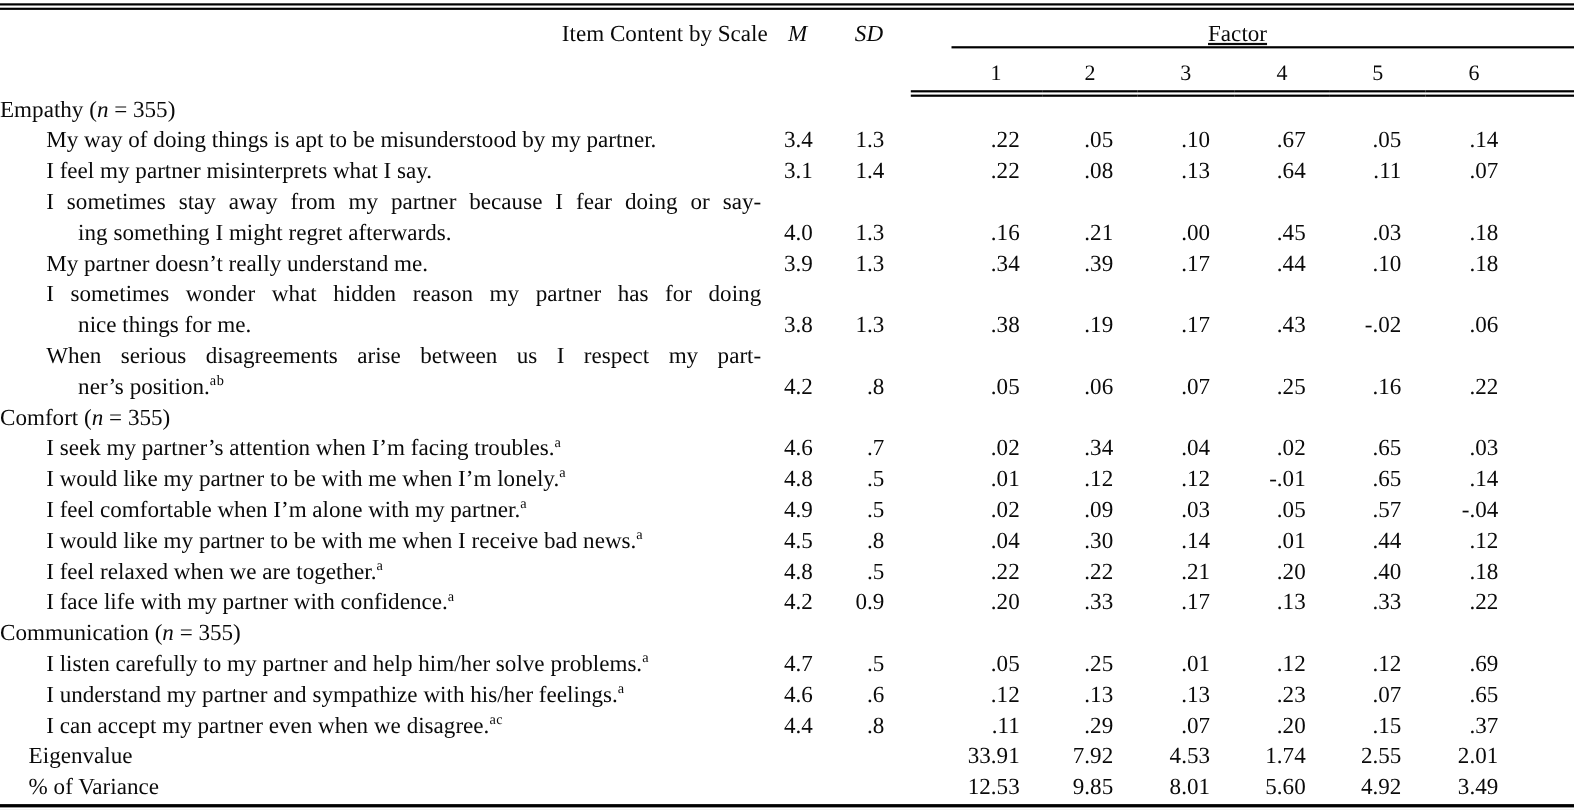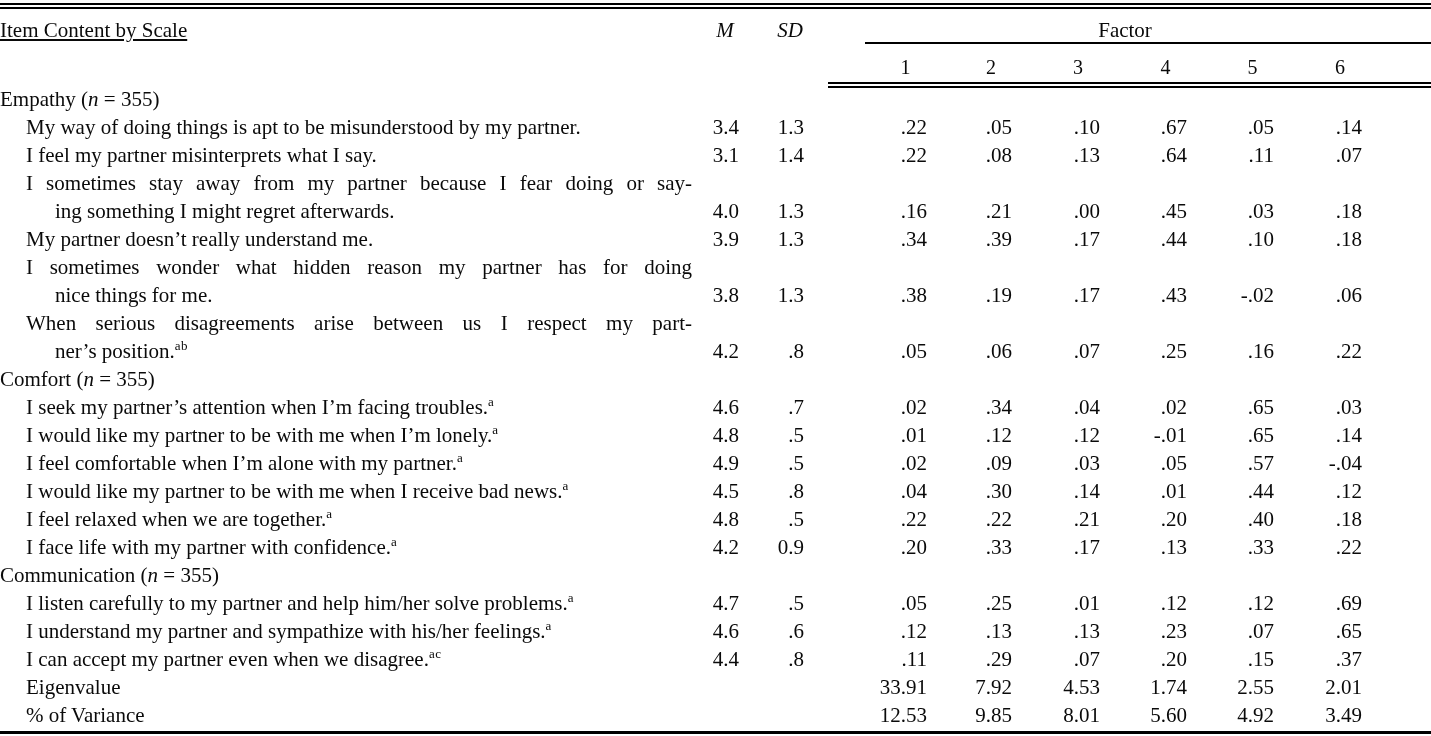--- a/index.html
+++ b/index.html
@@ -5,34 +5,34 @@
   html,body{margin:0;padding:0;background:#e8e8e8;}
   .page{
     width:1431px;height:736px;overflow:hidden;background:#ffffff;color:#0a0a0a;
     font-family:"Liberation Serif","DejaVu Serif",serif;position:relative;
     -webkit-font-smoothing:antialiased;
   }
   .top-rule{margin-top:3px;border-top:6px double #000;}
   table.factor-table{border-collapse:collapse;table-layout:fixed;width:1431px;}
   thead th{font-weight:normal;font-size:21px;padding:0;vertical-align:top;}
   tr.hr1 th{padding-top:9px;height:38px;}
-  th.item-h{text-align:left;text-decoration:underline;}
+  th.item-h{text-align:right;}
   th.m-h,th.sd-h{font-style:italic;text-align:center;}
   th.factor-h{padding-top:9px;}
-  .factor-label{text-align:center;line-height:24px;margin:0 46px 0 37px;}
+  .factor-label{text-align:center;line-height:24px;margin:0 46px 0 37px;text-decoration:underline;}
   .factor-rule{border-top:2px solid #000;margin-left:37px;height:7px;}
   tr.hr2 th{height:26px;line-height:22px;font-size:20px;text-align:center;vertical-align:top;border-bottom:0;}
   tr.hr2 th.f1{padding-left:35px;}
   tr.hr2 th.f6{padding-right:47px;}
   thead tr.hr2 th{border-bottom:6px double #000;}
   tbody{border:0;}
   tbody td{padding:0;font-size:21px;line-height:28px;vertical-align:bottom;}
   td.sec{text-align:left;}
   td.item{padding-left:26px;padding-right:6px;text-align:left;}
-  .line{line-height:28px;}
+  .line{line-height:28px;margin-left:16px;}
   .line.just{text-align:justify;text-align-last:justify;}
   .line.cont{padding-left:29px;}
   td.num{text-align:right;white-space:nowrap;}
   td.m{padding-right:13px;}
   td.sd{padding-right:24px;margin-top:37px;}
   td.f1{padding-right:21px;}
   td.f2{padding-right:22px;}
   td.f3{padding-right:22px;}
   td.f4{padding-right:22px;}
   td.f5{padding-right:22px;}

